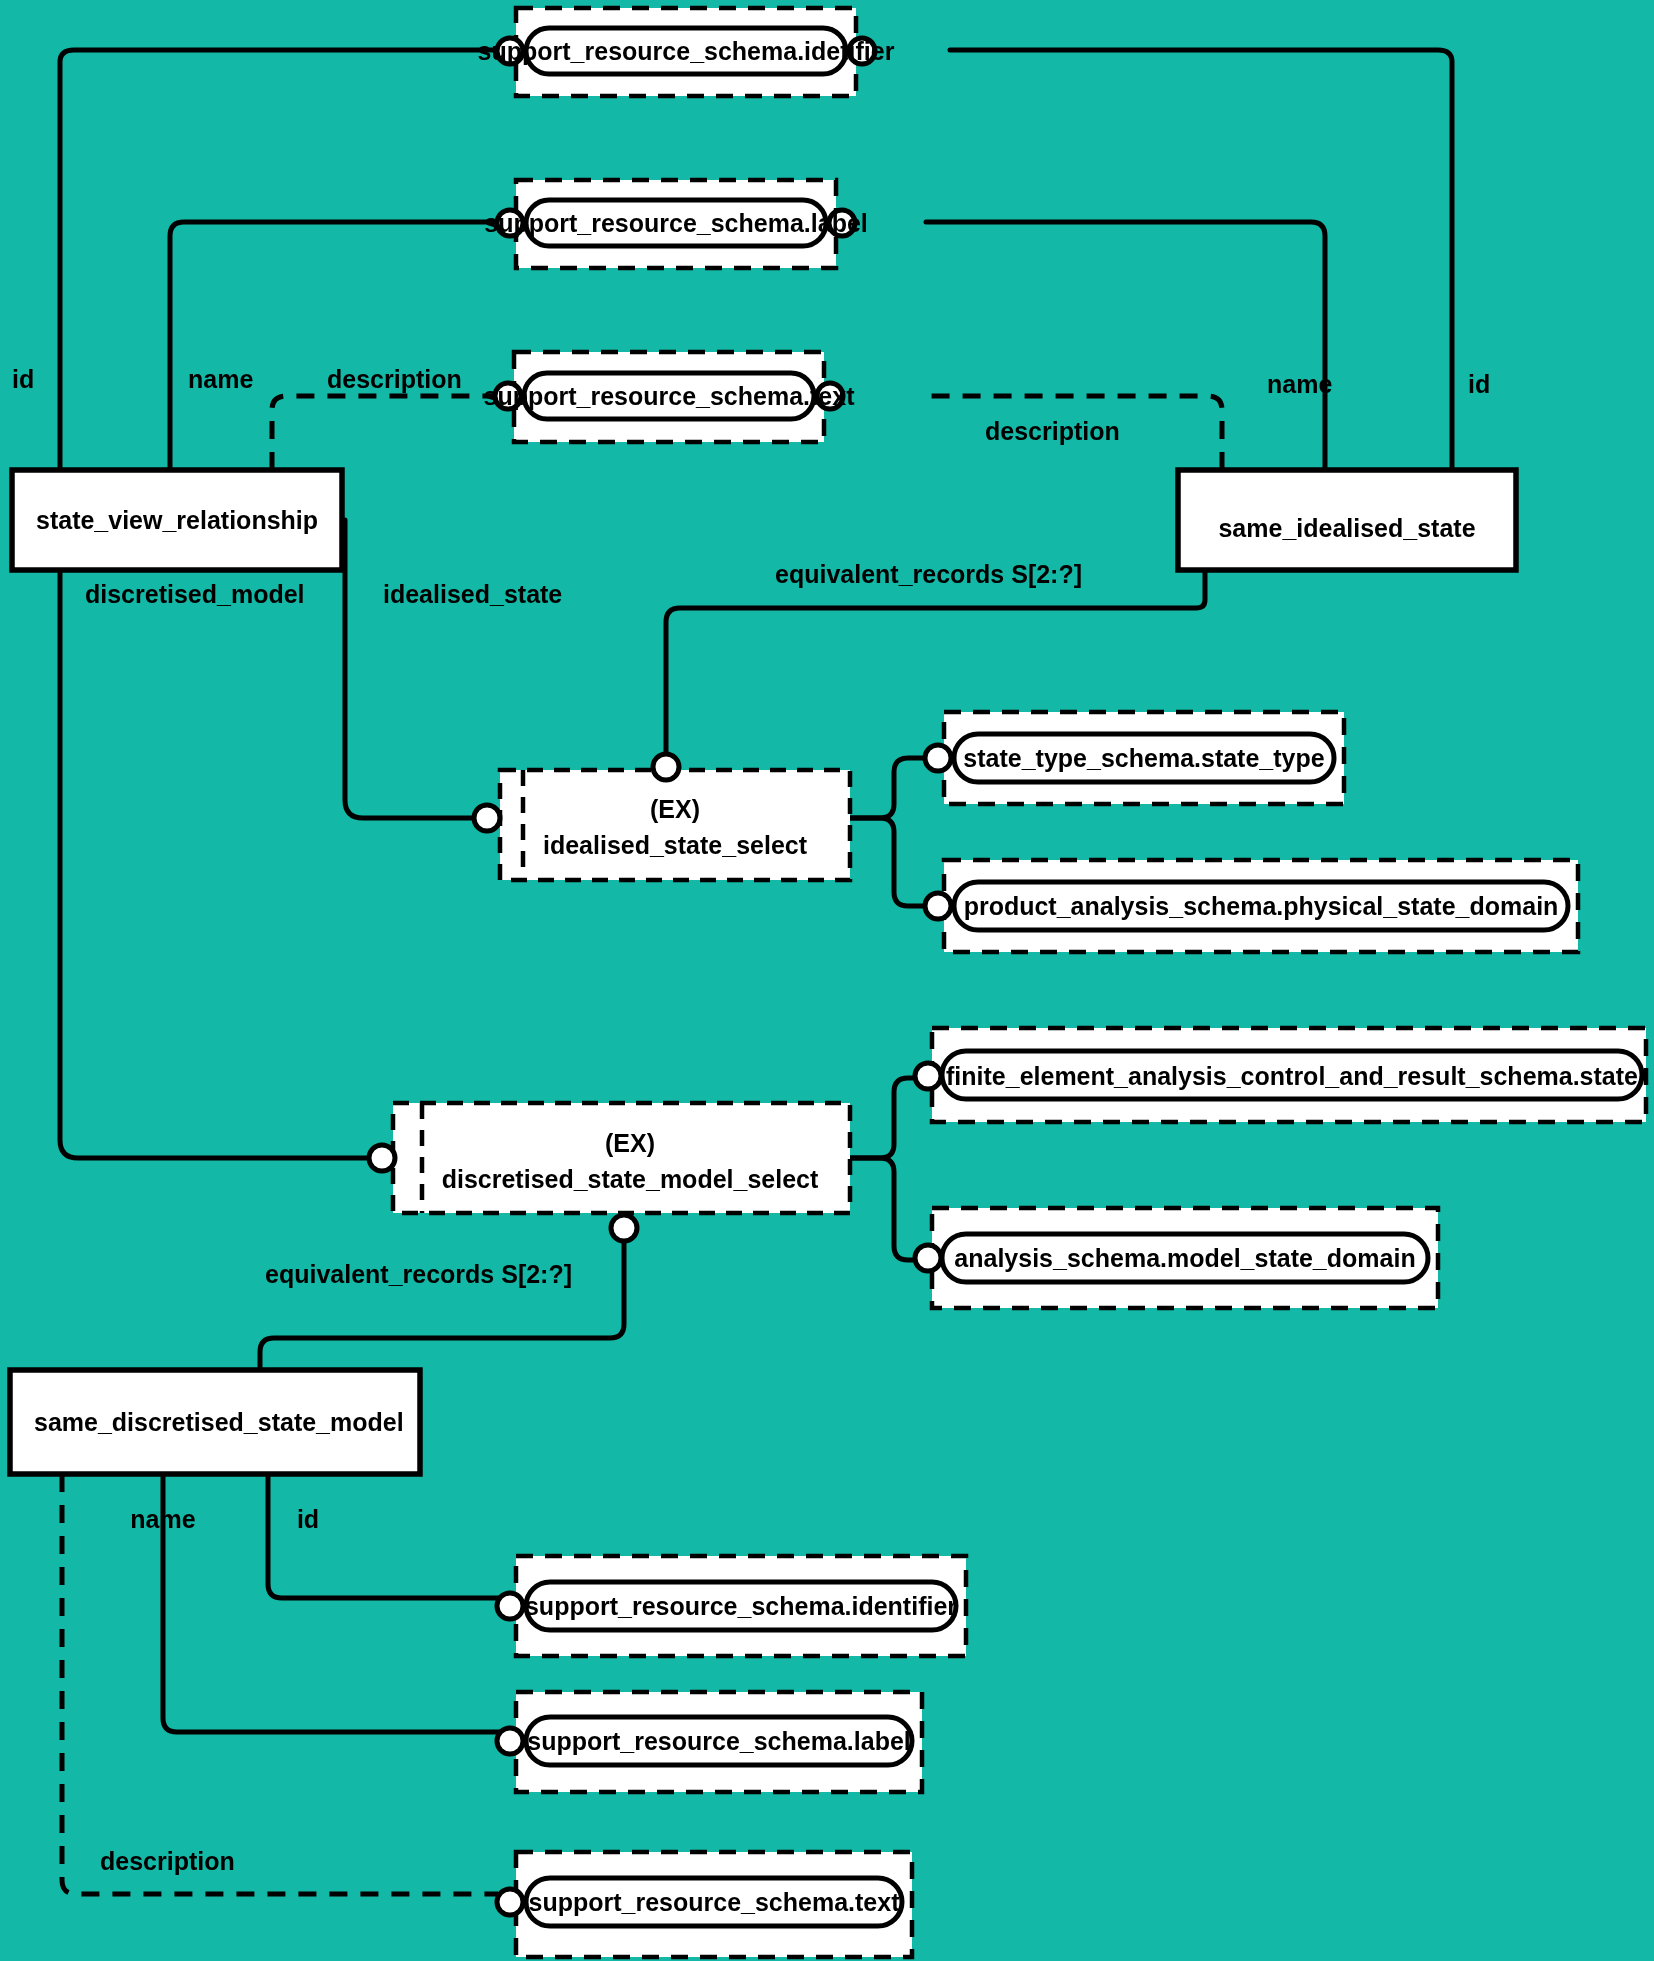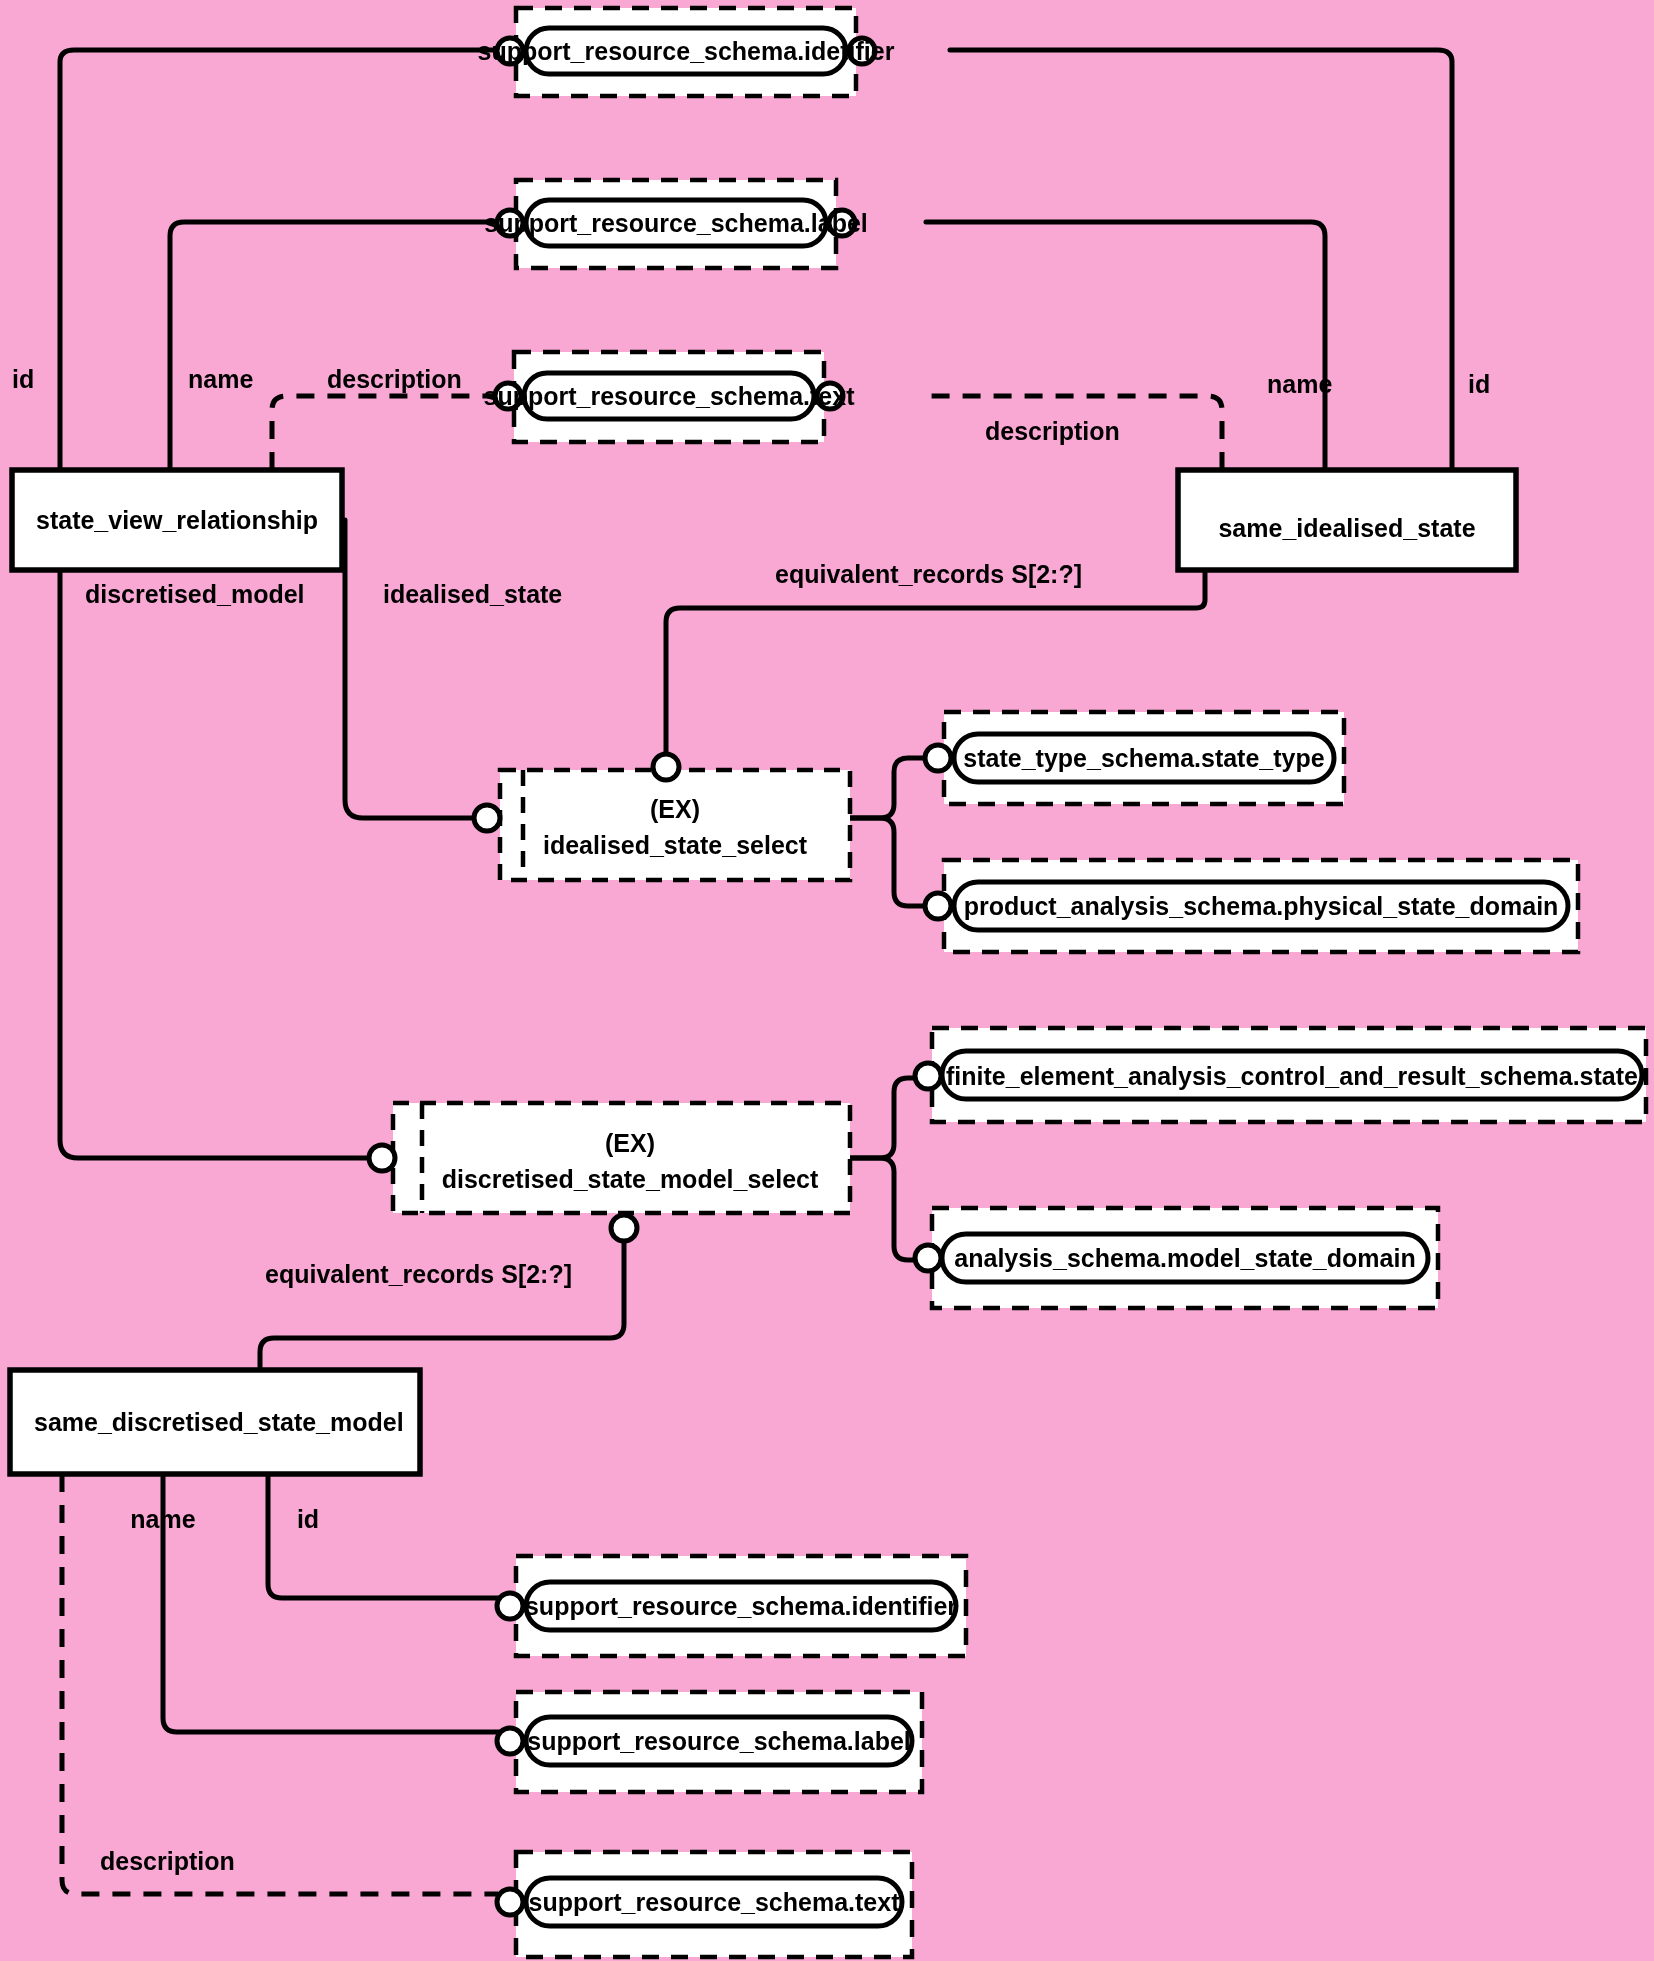--- a/index.html
+++ b/index.html
@@ -7,21 +7,21 @@
     padding: 0;
     background: #ffffff;
   }
   body {
     font-family: "Liberation Sans", sans-serif;
   }
   #diagram-root {
     position: relative;
     width: 1654px;
     height: 1961px;
-    background: #f9a8d4;
+    background: #14b8a6;
     overflow: hidden;
   }
   svg.canvas {
     position: absolute;
     left: 0;
     top: 0;
     width: 1654px;
     height: 1961px;
   }
   .edge-solid {

